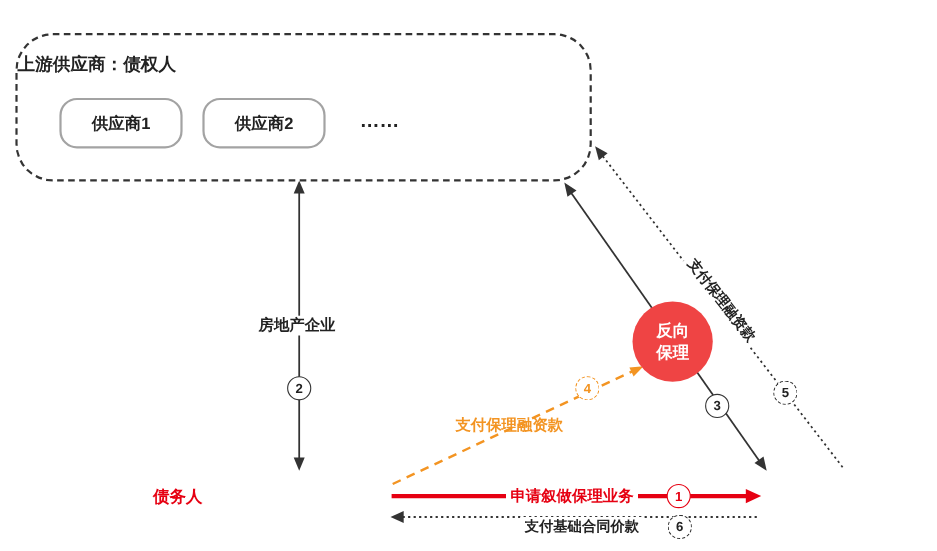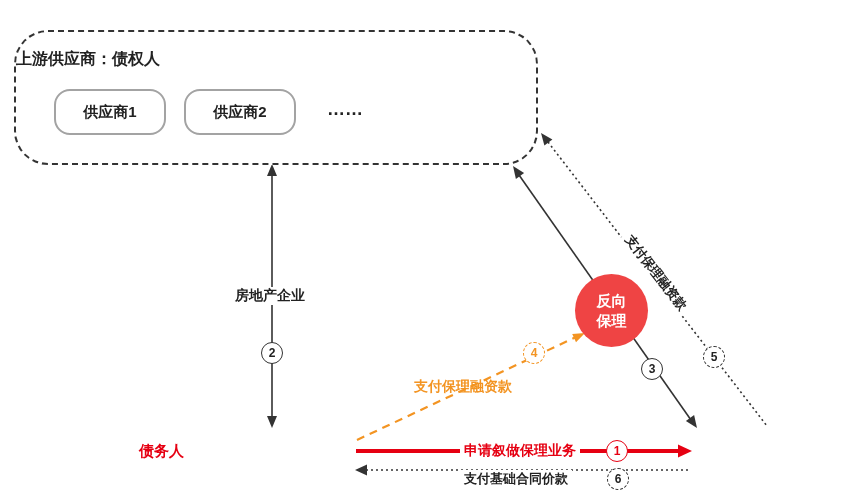--- a/index.html
+++ b/index.html
@@ -84,21 +84,21 @@
 
   .edge-label {
     position: absolute;
     transform: translate(-50%, -50%);
     font-size: 14px; font-weight: bold; color: #222;
     background: #fff; padding: 0 4px;
     white-space: nowrap;
   }
   .edge-label.red    { color: #e60012; }
   .edge-label.orange { color: #f39422; background: transparent; }
-  .edge-label.small  { font-size: 13px; }
+  .edge-label.small  { font-size: 13px; margin-left: 13px; }
   .edge-label.rot    { transform: translate(-50%, -50%) rotate(52deg); font-size: 13px; }
 </style>
 </head>
 <body>
 
 <div class="canvas">
 
   <svg class="svg-layer" width="852" height="501" viewBox="0 0 852 501">
 
     <g>

